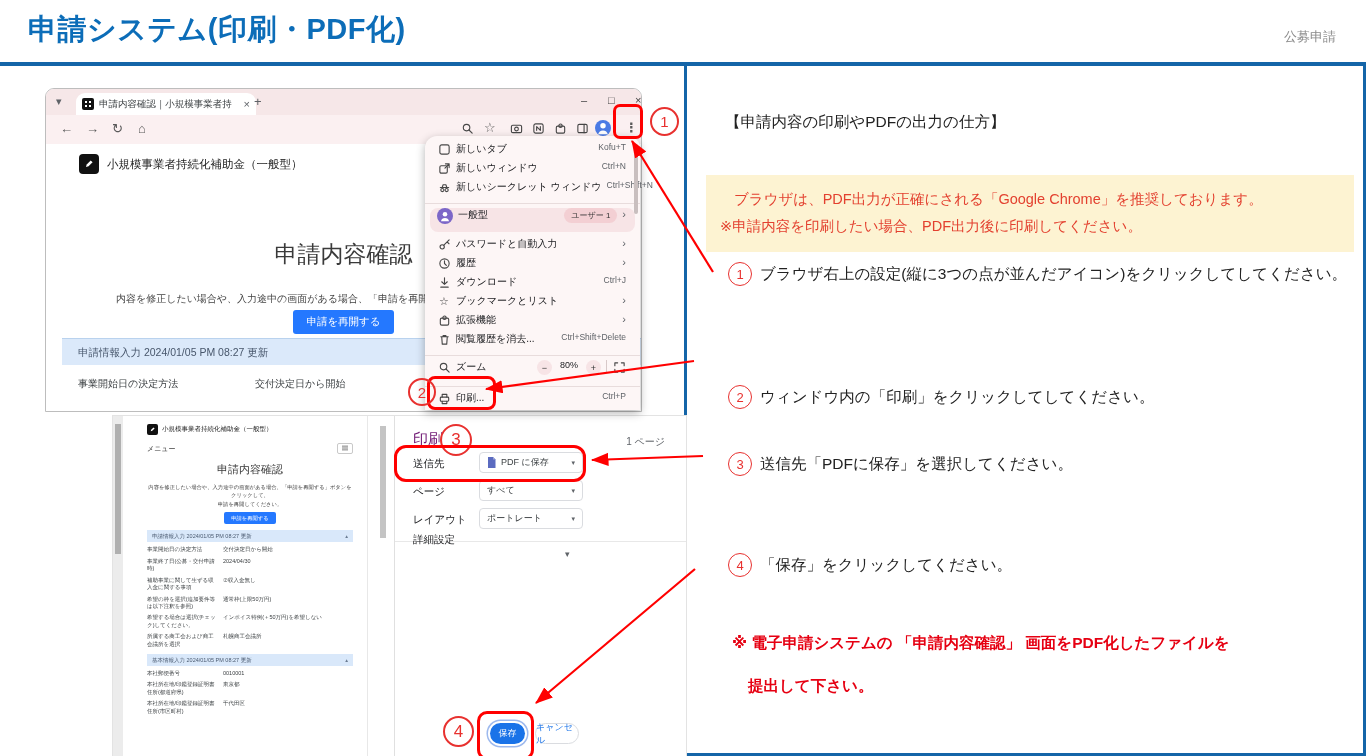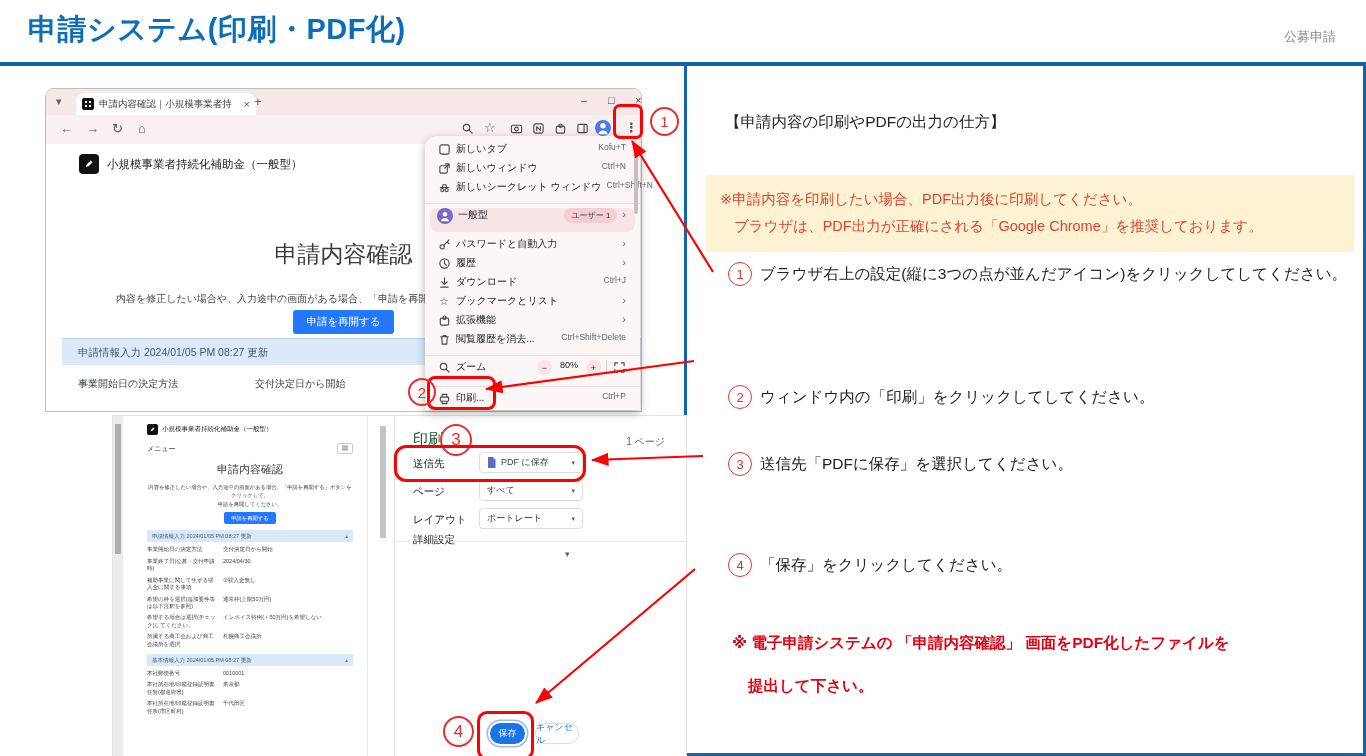--- a/index.html
+++ b/index.html
@@ -382,21 +382,21 @@
           <span class="pvval">東京都</span>
         </div>
       <div class="pvrow">
           <span class="pvlab">本社所在地/印鑑登録証明書住所(市区町村)</span>
           <span class="pvval">千代田区</span>
         </div>
     </div>
   </div>
   <div class="dthumb"></div>
   <div class="dlg">
-    <div style="position:absolute;left:18px;top:14px;font-size:15px;color:#14532d">印刷</div>
+    <div style="position:absolute;left:18px;top:14px;font-size:15px;color:#701a75">印刷</div>
     <div style="position:absolute;right:22px;top:19px;font-size:10px;color:#5f6368">1 ページ</div>
 
     <div class="fld-label" style="top:41px">送信先</div>
     <div class="fsel" style="top:36px">
       <svg width="9" height="11" viewBox="0 0 9 11">
           <path d="M1 0h5l2.5 2.5V11H1z" fill="#5b6bc0"></path>
           <path d="M6 0l2.5 2.5H6z" fill="#9aa4d6"></path>
         </svg>
       <span>PDF に保存</span>
       <span class="caret">▾</span>
@@ -439,22 +439,22 @@
     </marker>
   </defs>
   <line x1="713" y1="272" x2="632" y2="141" stroke="#ff0000" stroke-width="2.2" marker-end="url(#ah)"></line>
   <line x1="694" y1="361" x2="486" y2="389" stroke="#ff0000" stroke-width="2.2" marker-end="url(#ah)"></line>
   <line x1="703" y1="456" x2="592" y2="460" stroke="#ff0000" stroke-width="2.2" marker-end="url(#ah)"></line>
   <line x1="695" y1="569" x2="536" y2="703" stroke="#ff0000" stroke-width="2.2" marker-end="url(#ah)"></line>
 </svg>
 
 <div class="abs ins-title">【申請内容の印刷やPDFの出力の仕方】</div>
 <div class="abs notebox">
+  <div class="noteline l2">ブラウザは、PDF出力が正確にされる「Google Chrome」を推奨しております。</div>
   <div class="noteline">※申請内容を印刷したい場合、PDF出力後に印刷してください。</div>
-  <div class="noteline l2">ブラウザは、PDF出力が正確にされる「Google Chrome」を推奨しております。</div>
 </div>
 
 <div class="abs step" style="left:728px;top:260px">
   <span class="snum">1</span>
   <span class="stext">ブラウザ右上の設定(縦に3つの点が並んだアイコン)をクリックしてしてください。</span>
 </div>
 <div class="abs step" style="left:728px;top:383px">
   <span class="snum">2</span>
   <span class="stext">ウィンドウ内の「印刷」をクリックしてしてください。</span>
 </div>

